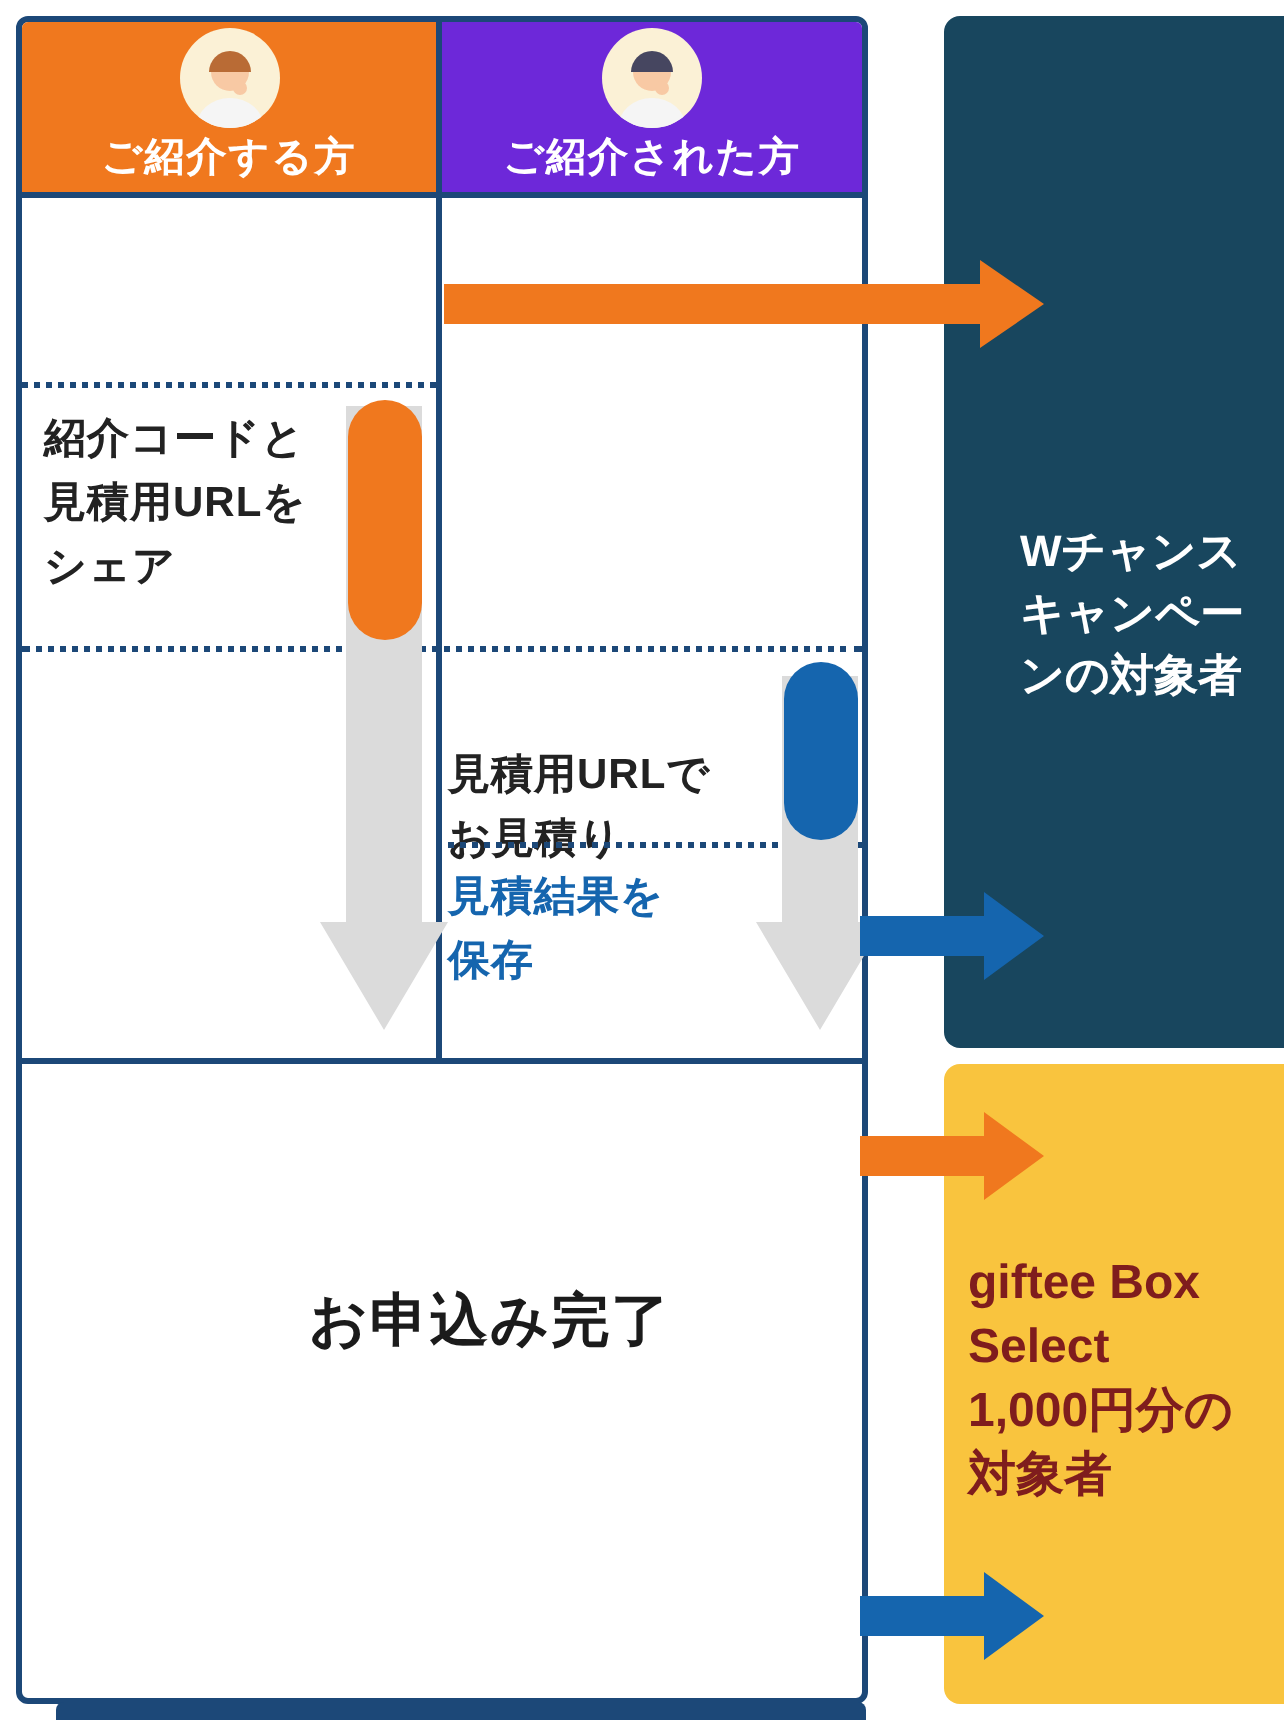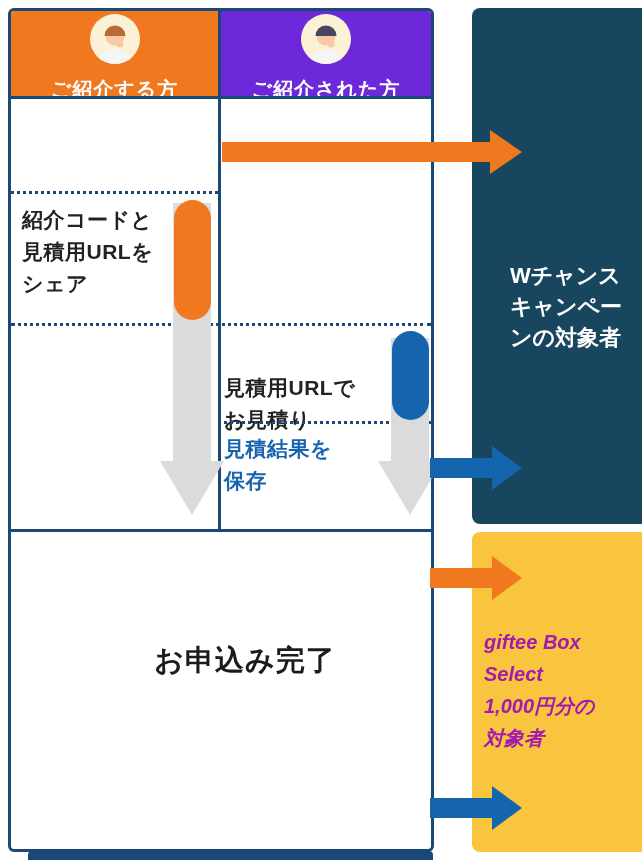--- a/index.html
+++ b/index.html
@@ -8,21 +8,21 @@
   .abs { position:absolute; }
   .ml { white-space:pre-line; }
 
   
   .flow-table { left:8px; top:8px; width:426px; height:844px; background:#fff;
                 border:3px solid #1C4878; border-radius:6px; z-index:1; }
   .header-cell { top:0; height:85px; display:flex; flex-direction:column; align-items:center; }
   .header-left  { left:0; width:207px; background:#F0781E; border-radius:3px 0 0 0; }
   .header-right { left:210px; width:210px; background:#6d28d9; border-radius:0 3px 0 0; }
   .avatar { width:50px; height:50px; margin-top:3px; }
-  .header-label { color:#fff; font-size:20px; font-weight:bold; margin-top:12px; letter-spacing:1px; }
+  .header-label { color:#fff; font-size:20px; font-weight:bold; margin-top:1px; letter-spacing:1px; }
   .header-underline { left:0; top:85px; width:420px; height:3px; background:#1C4878; }
   .col-divider { left:207px; top:0; width:3px; height:521px; background:#1C4878; }
   .mid-line { left:0; top:518px; width:420px; height:3px; background:#1C4878; }
   .dotted { border-top:3px dotted #1C4878; height:0; }
   .d1 { left:0;   top:180px; width:207px; }
   .d2 { left:0;   top:312px; width:420px; }
   .d3 { left:207px; top:410px; width:213px; }
   .step { font-size:21px; font-weight:bold; line-height:32px; letter-spacing:0.5px; }
   .step1 { left:11px;  top:97px;  color:#F0781E; }
   .step2 { left:11px;  top:193px; color:#222222; }
@@ -30,21 +30,21 @@
   .step4 { left:213px; top:422px; color:#1565AE; }
   .complete { left:0; top:630px; width:420px; text-align:center;
               font-size:29px; font-weight:bold; color:#1B1B1B; letter-spacing:1px;margin-left:24px; }
 
   
   .w-box { left:472px; top:8px; width:170px; height:516px; background:#18465E;
            border-radius:8px 0 0 8px; z-index:1; }
   .w-text { left:12px; top:252px; color:#fff; font-size:22px; font-weight:bold; line-height:31px;margin-left:26px; }
   .g-box { left:472px; top:532px; width:170px; height:320px; background:#F9C43E;
            border-radius:8px 0 0 8px; z-index:1; }
-  .g-text { left:12px; top:94px; color:#a21caf; font-size:20px; font-weight:bold; line-height:32px;font-style:italic; }
+  .g-text { left:12px; top:94px; color:#7f1d1d; font-size:24px; font-weight:bold; line-height:32px; }
 
   
   .down-left { left:160px; top:203px; width:64px; height:312px; z-index:2; }
   .down-mid  { left:378px; top:338px; width:64px; height:177px; z-index:2; }
   .pill { border-radius:19px; z-index:3; }
   .pill-orange { left:174px; top:200px; width:37px; height:120px; background:#F0781E; }
   .pill-blue   { left:392px; top:331px; width:37px; height:89px;  background:#1565AE; }
   .arrow-right { z-index:5; }
   .arr-referral       { left:222px; top:130px; width:300px; height:44px; }
   .arr-save           { left:430px; top:446px; width:92px;  height:44px; }

